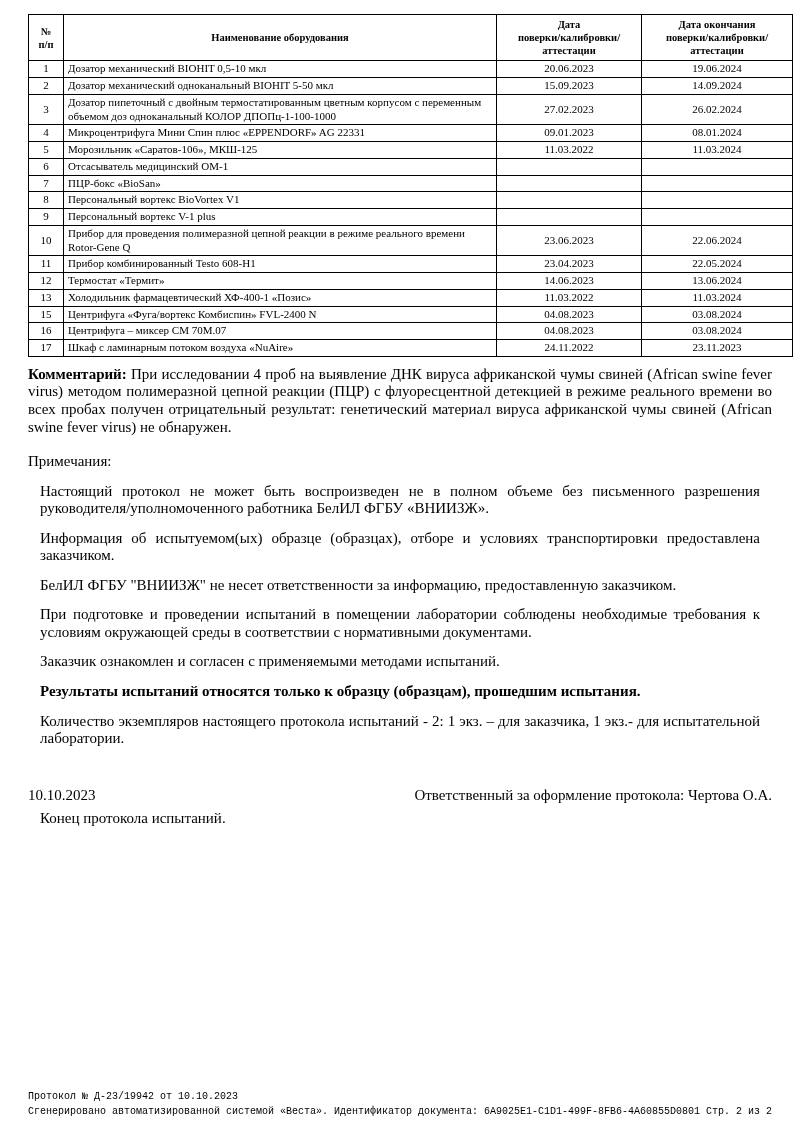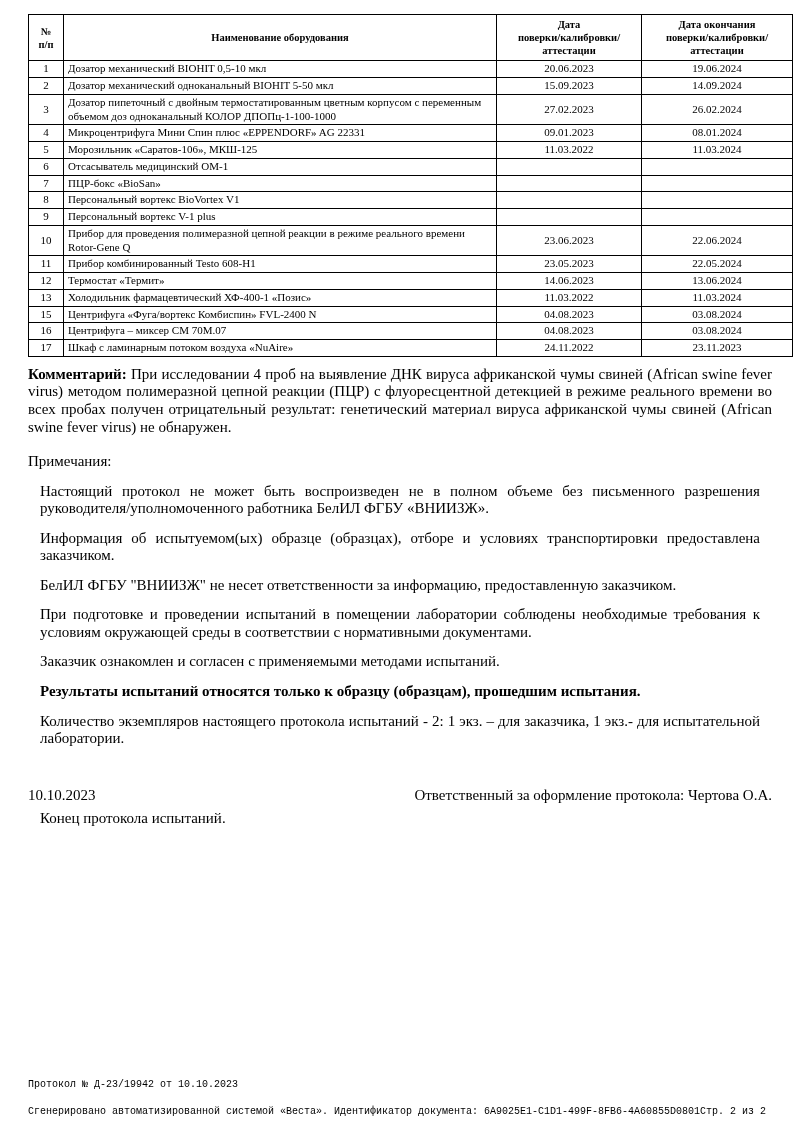--- a/index.html
+++ b/index.html
@@ -27,21 +27,21 @@
   .comment { margin: 9px 0 0 0; font-size: 15px; line-height: 1.17; text-align: justify; }
   .comment b { font-weight: bold; }
   .notes { margin-top: 17px; font-size: 15px; line-height: 1.17; }
   .note-title { margin: 0; }
   .note-line { margin: 12px; text-align: justify; }
   .note-line.bold { font-weight: bold; }
   .signature-row { margin-top: 26px; display: flex; justify-content: space-between; font-size: 15px; line-height: 1.2; }
   .end-line { margin: 5px 0 0 12px; font-size: 15px; line-height: 1.2; }
   .footer { margin-top: auto; font-size: 10px; line-height: 1.25; font-family: Liberation Mono, monospace; }
   .footer-protocol { margin: 0; }
-  .footer-bottom { display: flex; margin-top: 14px; }
+  .footer-bottom { display: flex; justify-content: space-between; margin-top: 2px; }
 </style>
 </head>
 <body>
 
 <div class="page">
 
   <table class="equipment-table">
     <thead>
       <tr>
         <th class="col-num">№
@@ -110,21 +110,21 @@
         </tr>
         <tr>
           <td class="cell-num">10</td>
           <td class="cell-name">Прибор для проведения полимеразной цепной реакции в режиме реального времени Rotor-Gene Q</td>
           <td class="cell-date">23.06.2023</td>
           <td class="cell-date">22.06.2024</td>
         </tr>
         <tr>
           <td class="cell-num">11</td>
           <td class="cell-name">Прибор комбинированный Testo 608-H1</td>
-          <td class="cell-date">23.05.2023</td>
+          <td class="cell-date">23.04.2023</td>
           <td class="cell-date">22.05.2024</td>
         </tr>
         <tr>
           <td class="cell-num">12</td>
           <td class="cell-name">Термостат «Термит»</td>
           <td class="cell-date">14.06.2023</td>
           <td class="cell-date">13.06.2024</td>
         </tr>
         <tr>
           <td class="cell-num">13</td>

